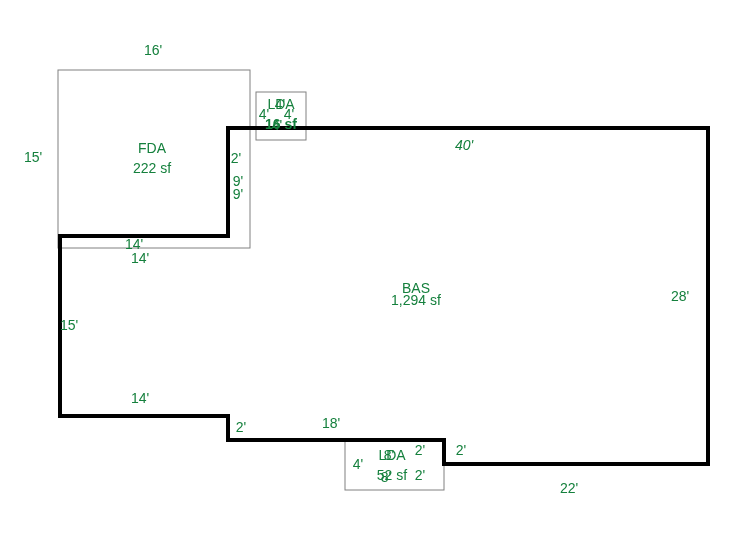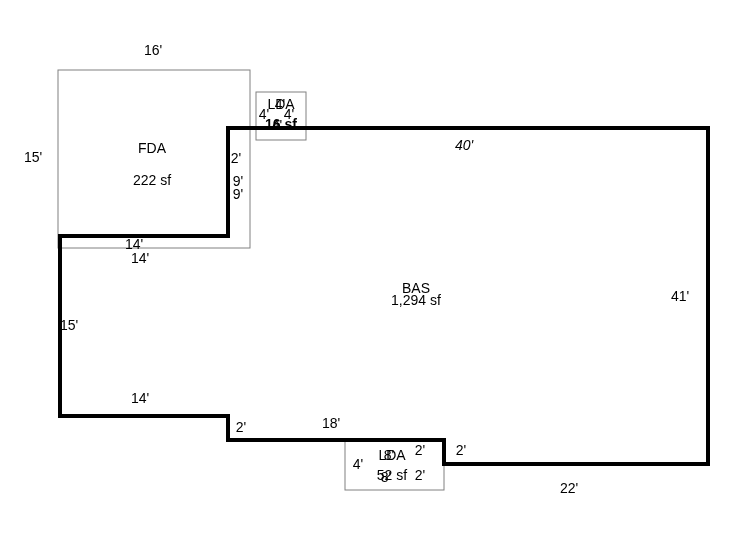--- a/index.html
+++ b/index.html
@@ -26,21 +26,21 @@
     left: 0; top: 0;
     width: 746px;
     height: 547px;
     pointer-events: none;
   }
   .dim-label, .area-code, .area-sqft {
     position: absolute;
     transform: translate(-50%, -50%);
     font-size: 14px;
     line-height: 14px;
-    color: #000000;
+    color: #15803d;
     white-space: nowrap;
   }
 </style>
 </head>
 <body>
 
 <div id="sketch-wrap">
   <svg id="sketch-svg" xmlns="http://www.w3.org/2000/svg" viewBox="0 0 746 547">
       <rect x="58" y="70" width="192" height="178" fill="none" stroke="#808080" stroke-width="1"></rect>
       <rect x="256" y="92" width="50" height="48" fill="none" stroke="#808080" stroke-width="1"></rect>
@@ -53,34 +53,34 @@
       <span class="dim-label" style="left: 280px; top: 104px;">4'</span>
       <span class="dim-label" style="left: 264px; top: 114px;">4'</span>
       <span class="dim-label" style="left: 289px; top: 114px;">4'</span>
       <span class="dim-label" style="left: 277px; top: 125px;">4'</span>
       <span class="dim-label" style="left: 236px; top: 158px;">2'</span>
       <span class="dim-label" style="left: 238px; top: 181px;">9'</span>
       <span class="dim-label" style="left: 238px; top: 194px;">9'</span>
       <span class="dim-label" style="left: 464px; top: 145px; font-style: italic;">40'</span>
       <span class="dim-label" style="left: 134px; top: 244px;">14'</span>
       <span class="dim-label" style="left: 140px; top: 258px;">14'</span>
-      <span class="dim-label" style="left: 680px; top: 296px;">41'</span>
+      <span class="dim-label" style="left: 680px; top: 296px;">28'</span>
       <span class="dim-label" style="left: 69px; top: 325px;">15'</span>
       <span class="dim-label" style="left: 140px; top: 398px;">14'</span>
       <span class="dim-label" style="left: 241px; top: 427px;">2'</span>
       <span class="dim-label" style="left: 331px; top: 423px;">18'</span>
       <span class="dim-label" style="left: 358px; top: 464px;">4'</span>
       <span class="dim-label" style="left: 389px; top: 455px;">8'</span>
       <span class="dim-label" style="left: 386px; top: 477px;">8'</span>
       <span class="dim-label" style="left: 420px; top: 450px;">2'</span>
       <span class="dim-label" style="left: 420px; top: 475px;">2'</span>
       <span class="dim-label" style="left: 461px; top: 450px;">2'</span>
       <span class="dim-label" style="left: 569px; top: 448px; margin-top: 40px;">22'</span>
       <span class="area-code" style="left: 152px; top: 148px;">FDA</span>
-      <span class="area-sqft" style="left: 152px; top: 180px;">222 sf</span>
+      <span class="area-sqft" style="left: 152px; top: 168px;">222 sf</span>
       <span class="area-code" style="left: 416px; top: 288px;">BAS</span>
       <span class="area-sqft" style="left: 416px; top: 300px;">1,294 sf</span>
       <span class="area-code" style="left: 281px; top: 104px;">LDA</span>
       <span class="area-sqft" style="left: 281px; top: 124px; font-weight: bold;">16 sf</span>
       <span class="area-code" style="left: 392px; top: 455px;">LDA</span>
       <span class="area-sqft" style="left: 392px; top: 475px;">52 sf</span>
     </div>
 </div>
 
 </body></html>

